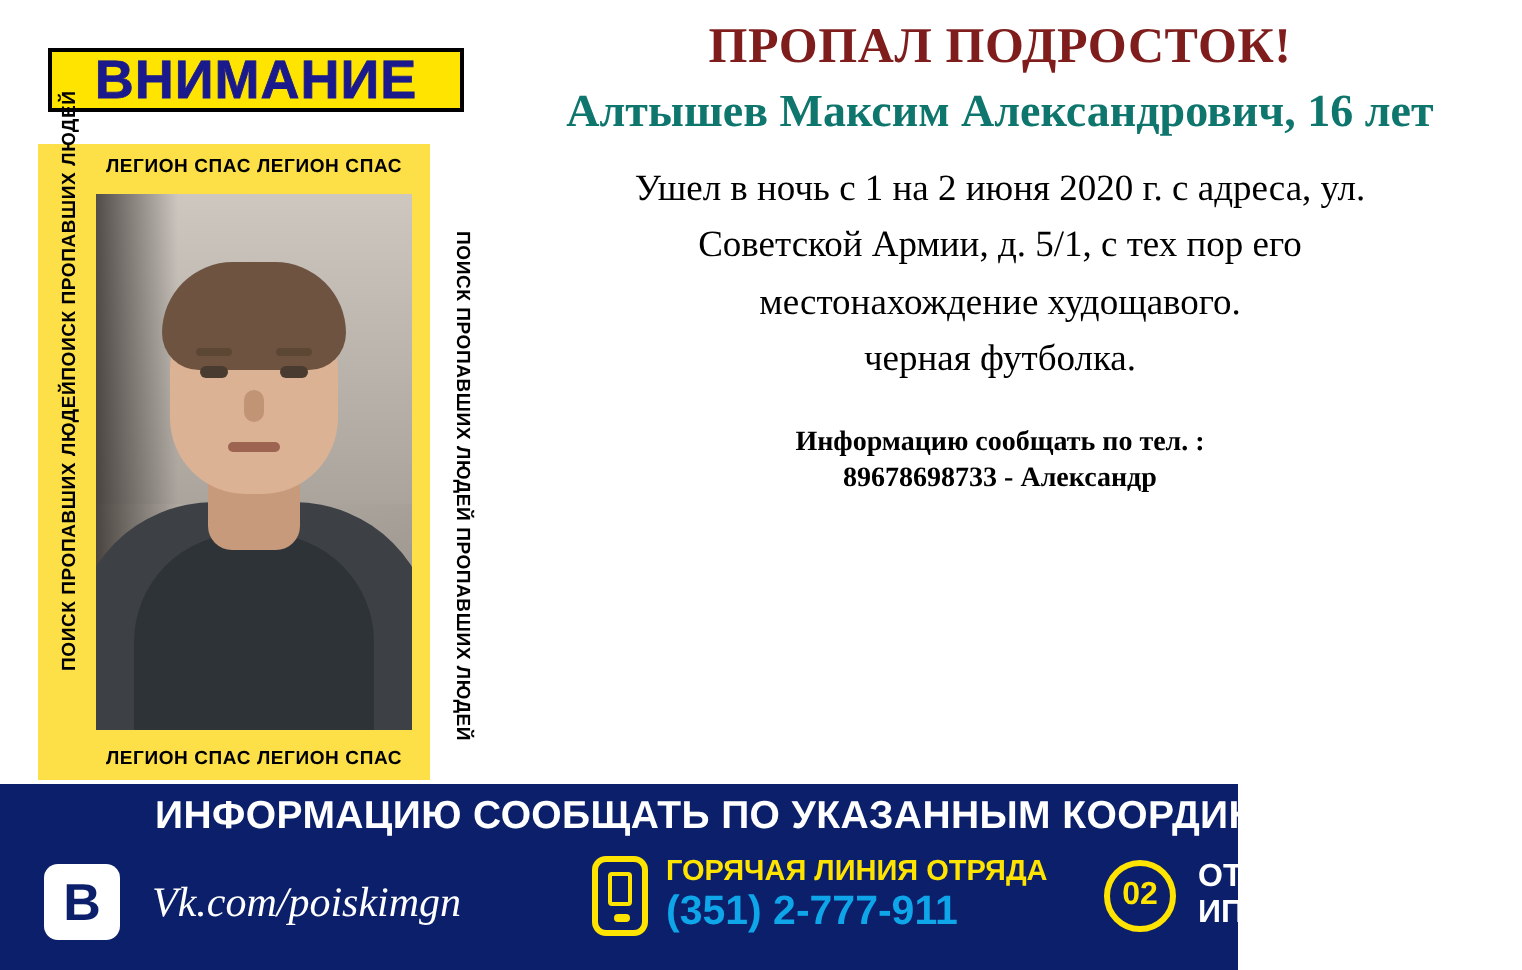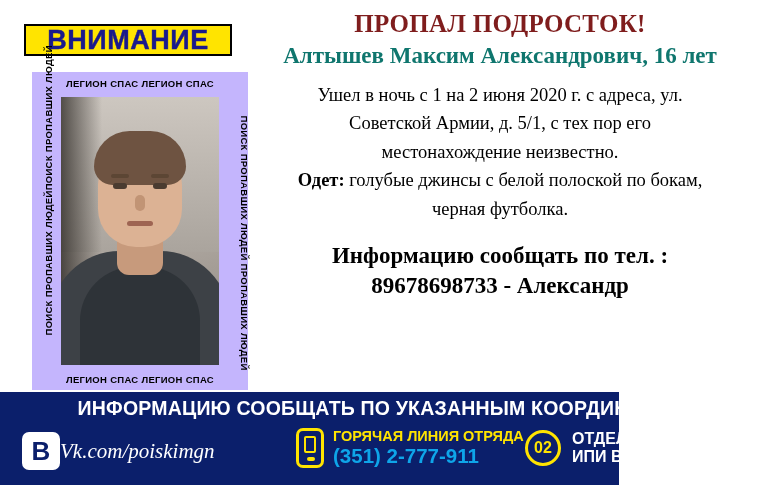--- a/index.html
+++ b/index.html
@@ -52,25 +52,25 @@
     font-family: "Liberation Sans", sans-serif;
     font-weight: bold;
     font-size: 27px;
     letter-spacing: 0.5px;
     color: #1a1a8c;
     -webkit-text-stroke: 0.4px #1a1a8c;
   }
   
   .photo-frame {
     position: absolute;
-    left: 24px;
+    left: 11px;
     top: 66px;
-    width: 216px;
+    width: 196px;
     height: 318px;
-    background: #c4b5fd;
+    background: #fde047;
     box-sizing: border-box;
   }
   .photo-inner {
     position: absolute;
     left: 29px;
     top: 25px;
     width: 158px;
     height: 268px;
     overflow: hidden;
     background: #d8d2cc;
@@ -257,21 +257,21 @@
     text-align: center;
   }
   .body-text b {
     font-weight: bold;
   }
   .contact-block {
     margin-top: 20px;
     text-align: center;
     font-family: "Liberation Serif", serif;
     font-weight: bold;
-    font-size: 23px;
+    font-size: 14px;
     color: #000000;
     line-height: 1.32;
   }
 
   
   .bottom-banner {
     position: absolute;
     left: 0;
     top: 392px;
     width: 619px;
@@ -313,21 +313,21 @@
     border-radius: 7px;
     display: flex;
     align-items: center;
     justify-content: center;
     font-family: "Liberation Sans", sans-serif;
     font-weight: bold;
     font-size: 26px;
     color: #0b1f6b;
   }
   .vk-text {
-    margin-left: 0;
+    margin-left: 16px;
     font-family: "Liberation Serif", serif;
     font-style: italic;
     font-size: 21px;
     color: #ffffff;
   }
   .phone-item {
     position: absolute;
     left: 296px;
     top: 0;
     display: flex;
@@ -372,21 +372,21 @@
     color: #ffe400;
   }
   .phone-num {
     font-family: "Liberation Sans", sans-serif;
     font-weight: bold;
     font-size: 20.5px;
     color: #0ea5e9;
   }
   .police-item {
     position: absolute;
-    left: 525px;
+    left: 552px;
     top: 2px;
     display: flex;
   }
   .police-circle {
     width: 36px;
     height: 36px;
     border: 3px solid #ffe400;
     border-radius: 50%;
     display: flex;
     align-items: center;
@@ -444,24 +444,21 @@
       </div>
     </div>
 
     <div class="right-col">
       <div class="headline">ПРОПАЛ ПОДРОСТОК!</div>
       <div class="subhead">Алтышев Максим Александрович, 16 лет</div>
 
       <div class="body-text">
         <p>Ушел в ночь с 1 на 2 июня 2020 г. с адреса, ул.</p>
         <p>Советской Армии, д. 5/1, с тех пор его</p>
-        <p>местонахождение неизвестно.</p>
-        <p>
-          <b>Одет:</b><span> голубые джинсы с белой полоской по бокам,</span>
-        </p>
+        <p>местонахождение худощавого.</p>
         <p>черная футболка.</p>
       </div>
 
       <div class="contact-block">
         <div>Информацию сообщать по тел. :</div>
         <div>89678698733 - Александр</div>
       </div>
     </div>
   </div>
 

